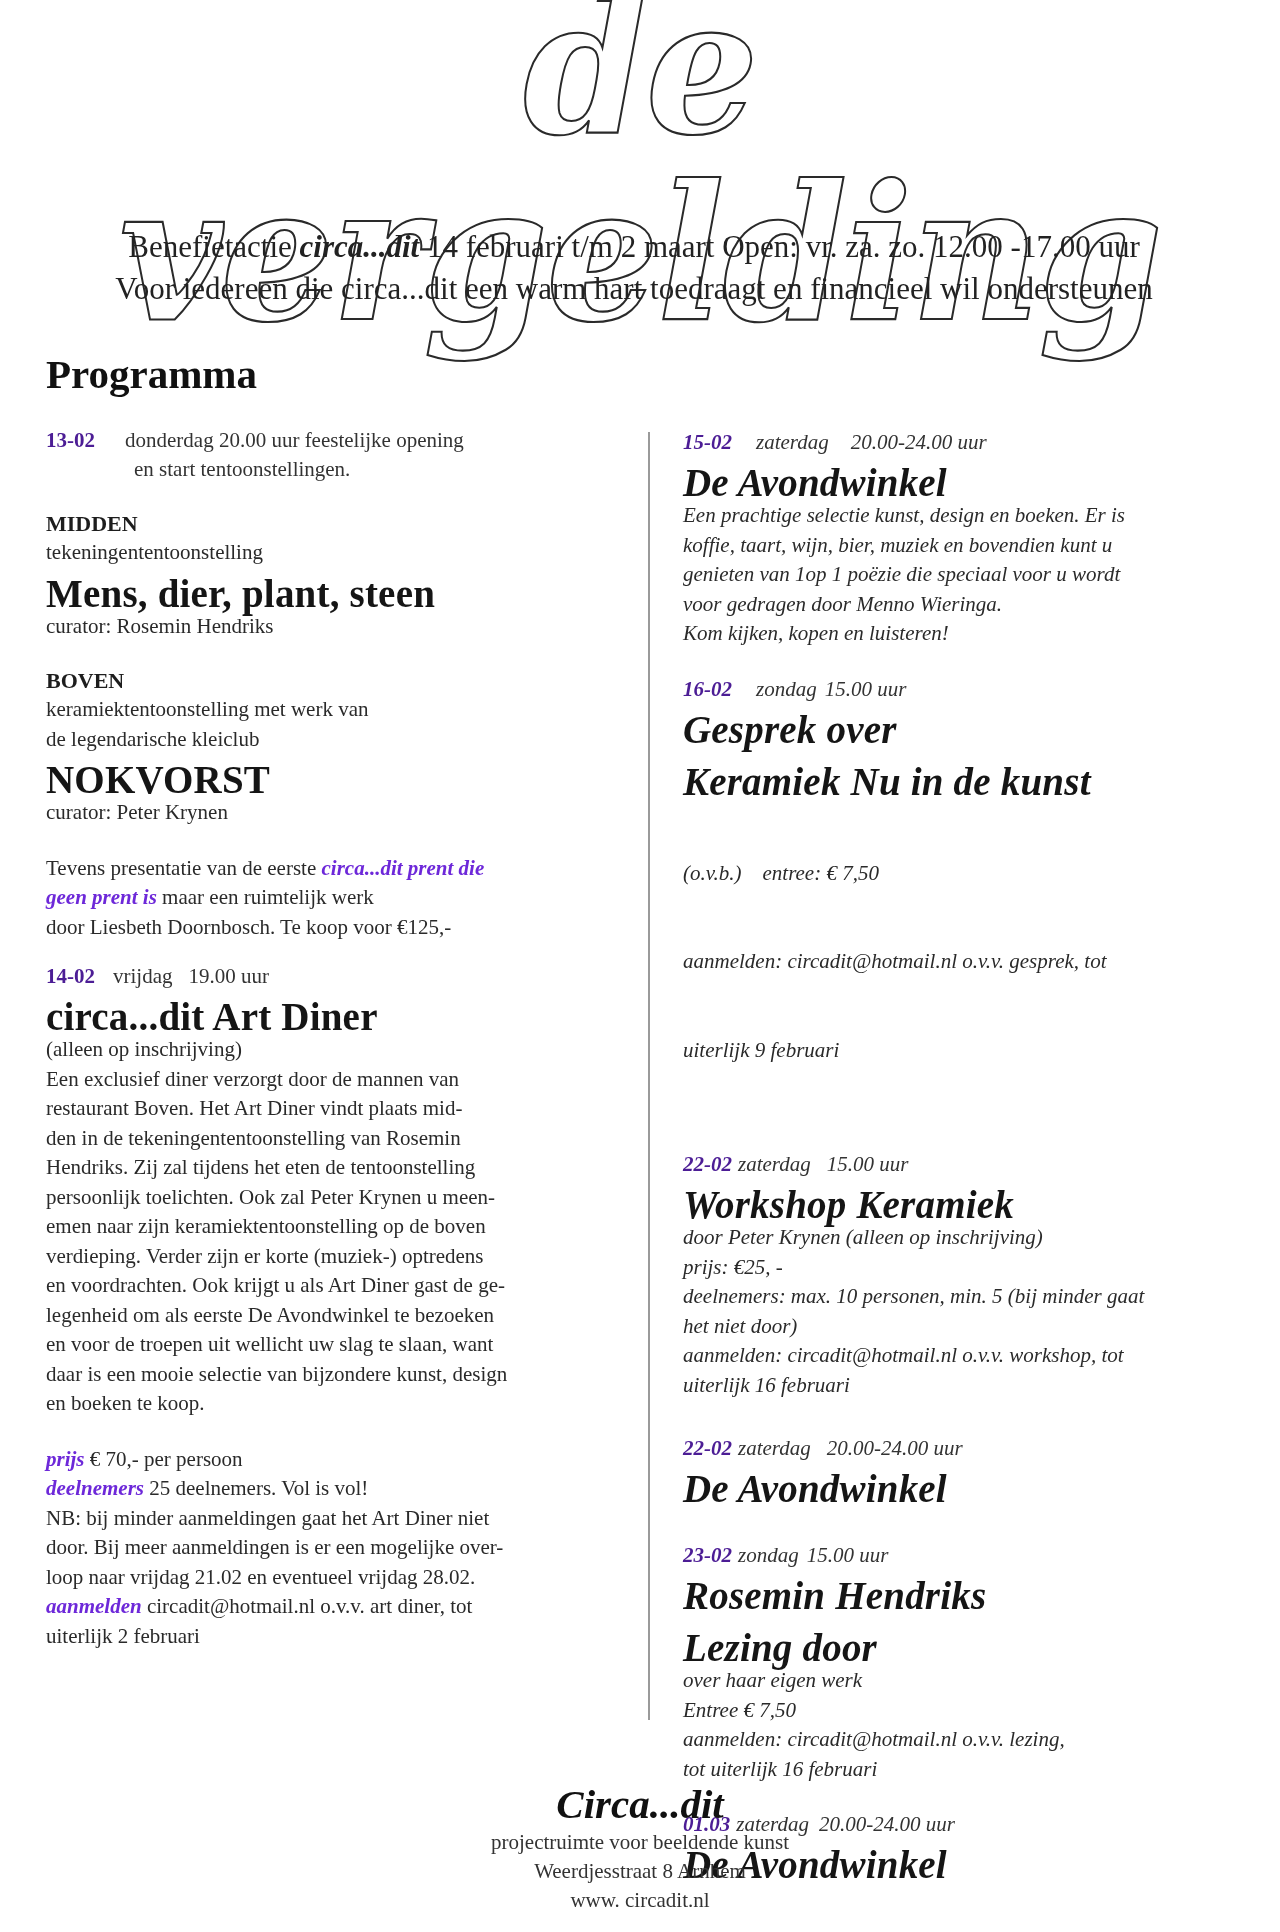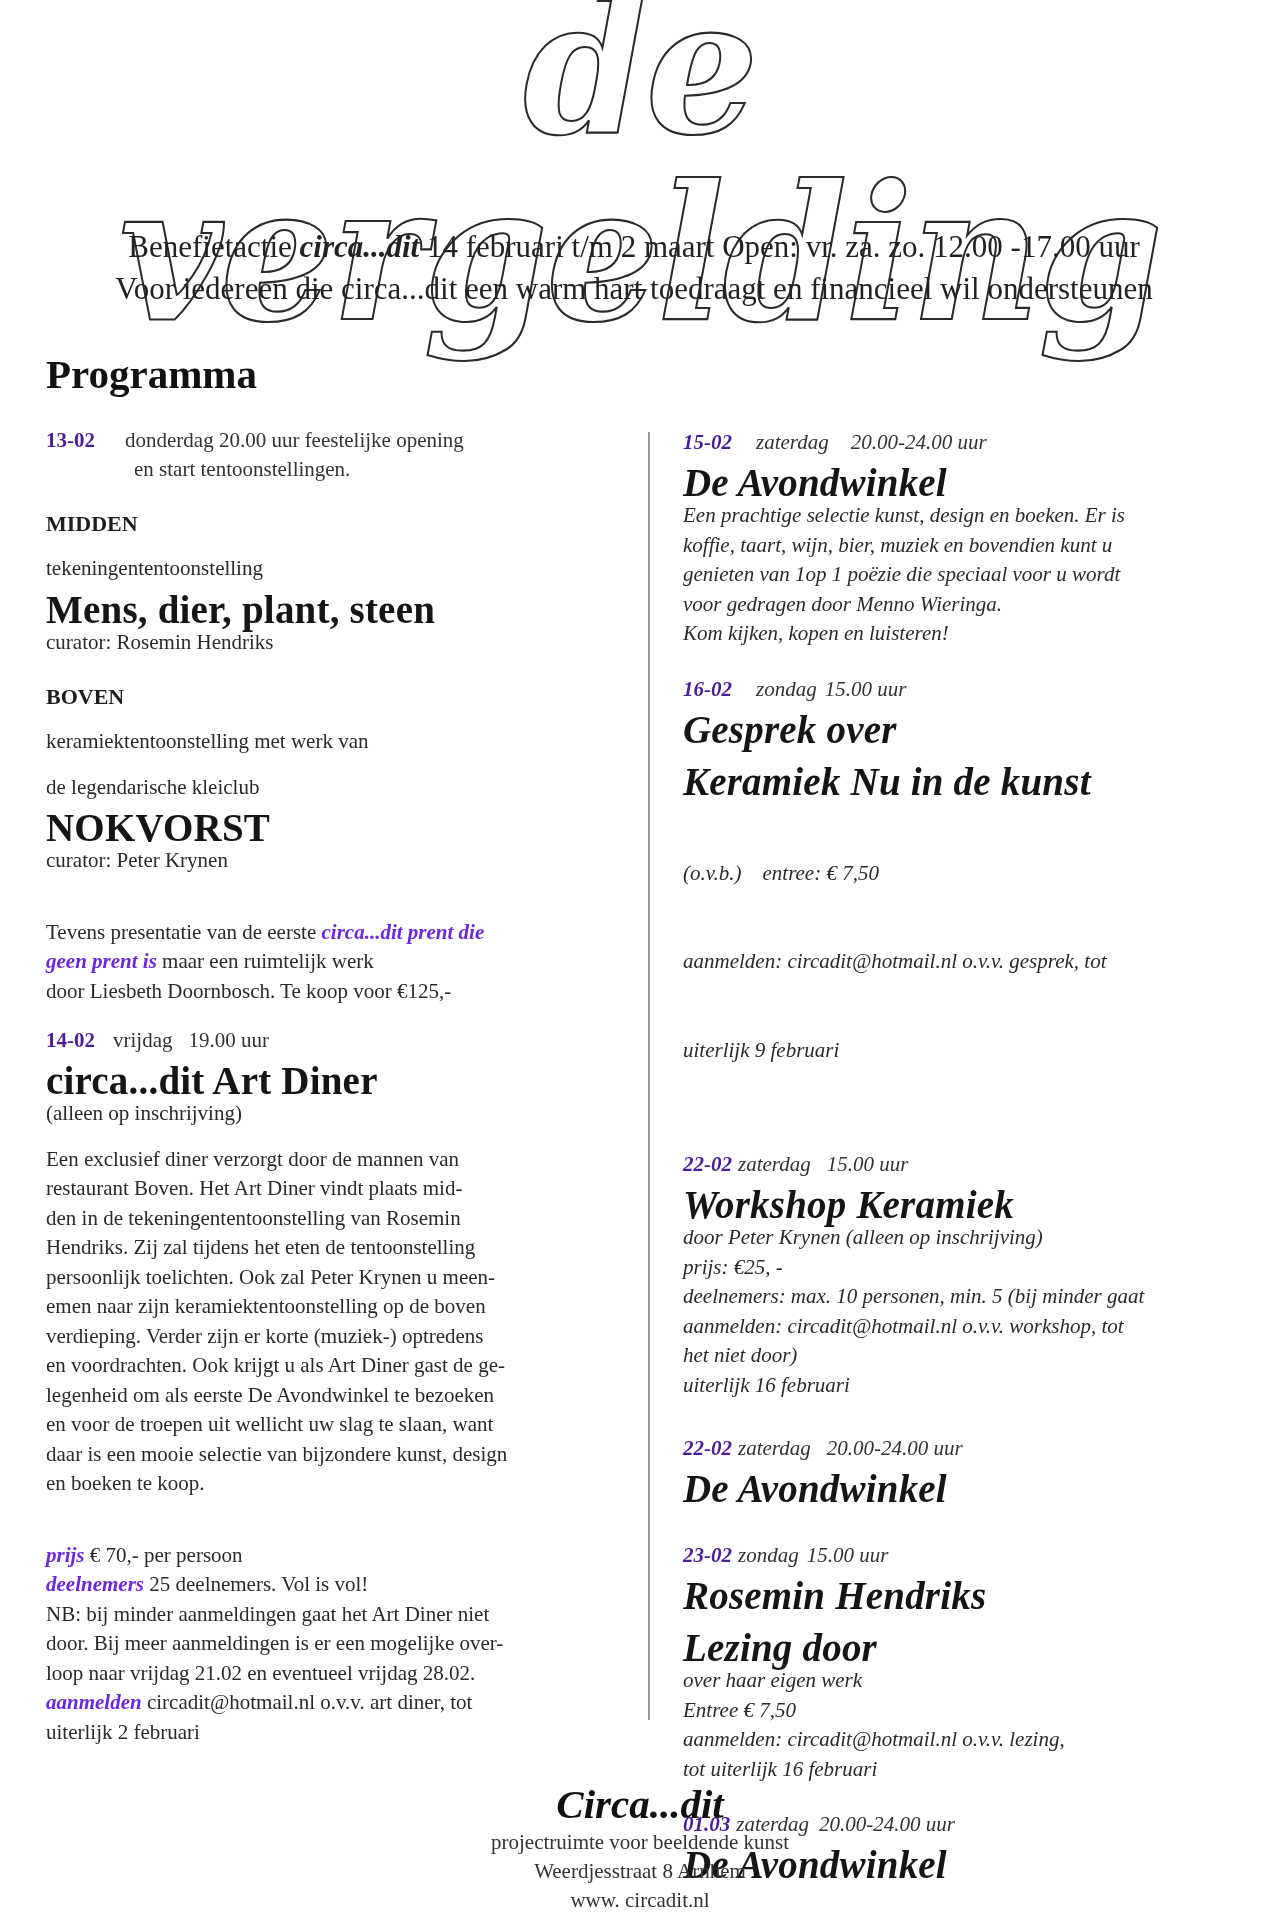--- a/index.html
+++ b/index.html
@@ -30,21 +30,21 @@
     position: absolute; left: 648px; top: 432px; width: 2px; height: 1288px;
     background: #9a9a9a;
   }
   .col { position: absolute; width: 580px; }
   .col.left { left: 46px; top: 426px; }
   .col.right { left: 683px; top: 428px; font-style: italic; }
 
   .date-line { font-size: 21px; line-height: 29px; color: #333; }
   .date-line .date { font-weight: bold; color: #4c1d95; margin-right: 10px; }
   .date-line .day { margin-right: 10px; }
-  .body { font-size: 21px; line-height: 29.5px; color: #2a2a2a; margin-top: 16px; }
+  .body { font-size: 21px; line-height: 29.5px; color: #2a2a2a; }
   .body b { color: #6d28d9; font-style: italic; }
   .section-label { font-size: 22px; font-weight: bold; color: #1d1d1d; line-height: 28px; }
   .head {
     font-size: 39px; font-weight: bold; line-height: 52px; color: #151515; letter-spacing: 0.2px;
   }
   .indent { padding-left: 88px; }
   .gap-s { height: 20px; }
   .gap-m { height: 26px; }
   .gap-l { height: 34px; }
 
@@ -174,22 +174,22 @@
 
   <div>
     <div class="date-line">
       <span class="date" style="margin-right:6px">22-02</span><span class="day" style="margin-right:16px">zaterdag</span><span>15.00 uur</span>
     </div>
     <div class="head">Workshop Keramiek</div>
     <div class="body" style="margin-top:-8px">
       <div>door Peter Krynen (alleen op inschrijving)</div>
       <div>prijs: €25, -</div>
       <div>deelnemers: max. 10 personen, min. 5 (bij minder gaat</div>
+      <div>het niet door)</div>
       <div>aanmelden: circadit@hotmail.nl o.v.v. workshop, tot</div>
-      <div>het niet door)</div>
       <div>uiterlijk 16 februari</div>
     </div>
   </div>
 
   <div class="gap-l"></div>
 
   <div>
     <div class="date-line">
       <span class="date" style="margin-right:6px">22-02</span><span class="day" style="margin-right:16px">zaterdag</span><span>20.00-24.00 uur</span>
     </div>

